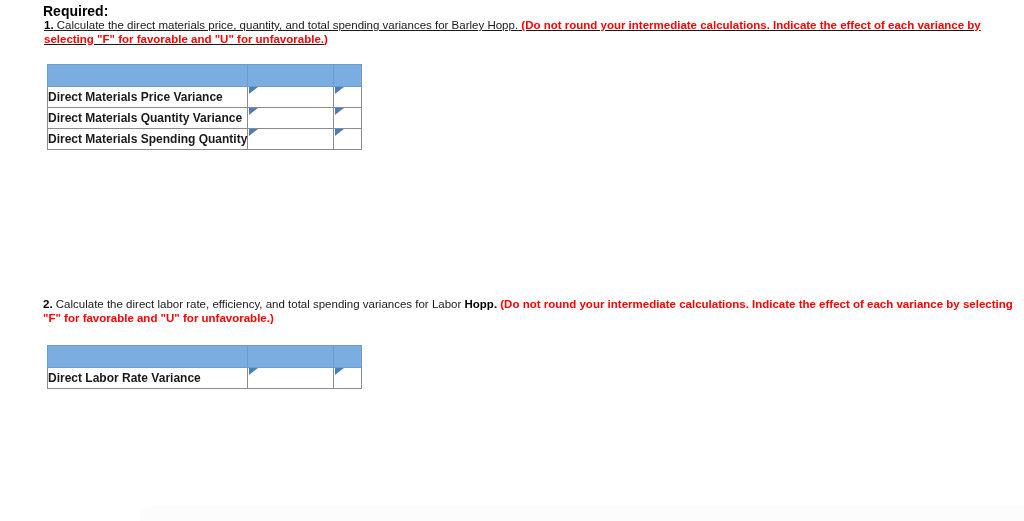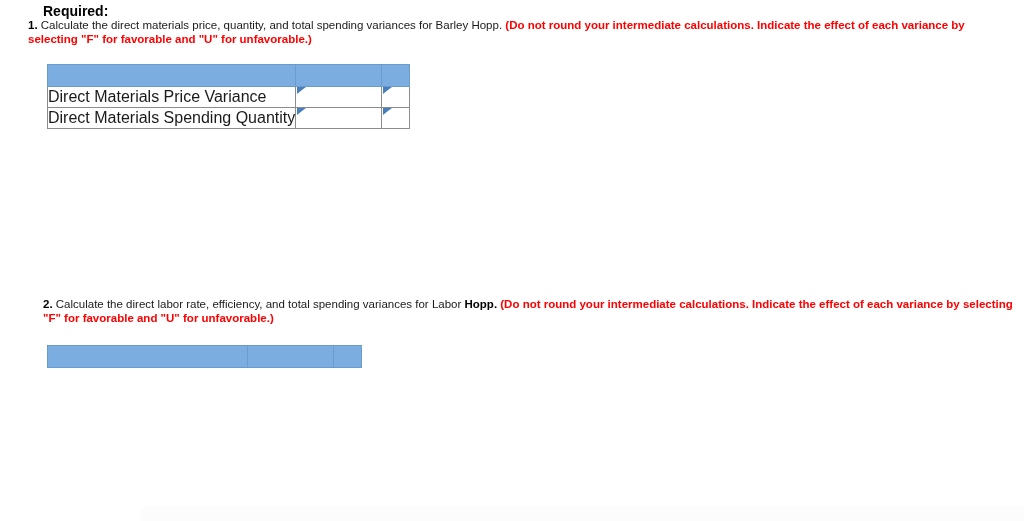--- a/index.html
+++ b/index.html
@@ -37,23 +37,24 @@
     color: #000000;
   }
 
   .instr {
     position: absolute;
     font-size: 11.5px;
     line-height: 13.6px;
     color: #1a1a1a;
   }
   .instr-1 {
-    left: 28px;
+    left: 44px;
     top: 19px;
     width: 945px;
+    text-decoration: underline;
   }
   .instr-2 {
     left: 43px;
     top: 298px;
     width: 975px;
   }
 
   .num {
     font-weight: bold;
     color: #000000;
@@ -94,25 +95,26 @@
   }
 
   .hdr-row td {
     background: #7bade0;
     border: 1px solid #6b9cce;
     height: 21px;
   }
 
   .label-cell {
     padding-left: 4px;
-    font-size: 16px;
+    font-size: 12px;
     color: #1a1a1a;
     white-space: nowrap;
     background: #ffffff;
     border: 1px solid #9a9a9a;
+    font-weight: bold;
   }
 
   .input-cell {
     position: relative;
     background: #ffffff;
     border: 2px solid #4a7ebb;
     height: 18px;
   }
 
   
@@ -166,20 +168,29 @@
       <tr>
         <td class="label-cell">Direct Materials Price Variance</td>
         <td class="input-cell">
             <span class="caret"></span>
           </td>
         <td class="input-cell">
             <span class="caret"></span>
           </td>
       </tr>
       <tr>
+        <td class="label-cell">Direct Materials Quantity Variance</td>
+        <td class="input-cell">
+            <span class="caret"></span>
+          </td>
+        <td class="input-cell">
+            <span class="caret"></span>
+          </td>
+      </tr>
+      <tr>
         <td class="label-cell">Direct Materials Spending Quantity</td>
         <td class="input-cell">
             <span class="caret"></span>
           </td>
         <td class="input-cell">
             <span class="caret"></span>
           </td>
       </tr>
     </tbody>
   </table>
@@ -193,18 +204,27 @@
       <col class="c-label">
       <col class="c-amount">
       <col class="c-fu">
     </colgroup>
     <tbody>
       <tr class="hdr-row">
         <td></td>
         <td></td>
         <td></td>
       </tr>
+      <tr>
+        <td class="label-cell">Direct Labor Rate Variance</td>
+        <td class="input-cell">
+            <span class="caret"></span>
+          </td>
+        <td class="input-cell">
+            <span class="caret"></span>
+          </td>
+      </tr>
     </tbody>
   </table>
 
   <div class="bottom-panel"></div>
 
 </div>
 
 </body></html>

